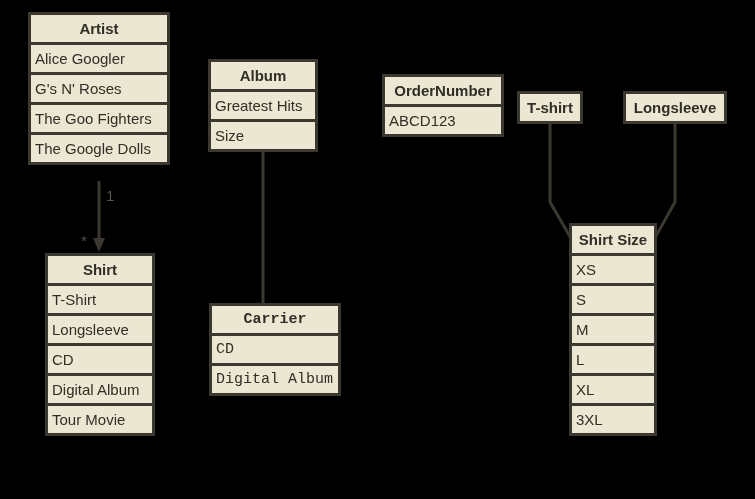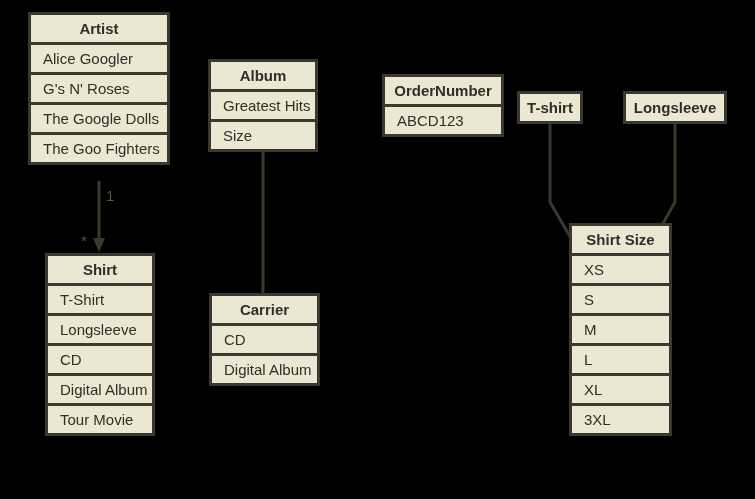--- a/index.html
+++ b/index.html
@@ -36,21 +36,21 @@
     color: var(--text, #302E27);
     background: var(--box-fill, #ECE7D2);
     white-space: nowrap;
     overflow: hidden;
   }
   .cell.title {
     justify-content: center;
     font-weight: bold;
   }
   .cell.row {
-    padding-left: 12px;
+    padding-left: 4px;
     border-top: 3px solid var(--box-border, #3B392F);
   }
   .connector {
     stroke: var(--connector, #3A382F);
     stroke-width: 3;
     fill: none;
     stroke-linejoin: round;
   }
   .arrowhead {
     fill: var(--connector, #3A382F);
@@ -72,52 +72,52 @@
       <text x="106" y="201" class="connector-label">1</text>
       <text x="81" y="246" class="connector-label">*</text>
       <polyline points="263,152 263,304" class="connector"></polyline>
       <polyline points="550,124 550,202 576,247" class="connector"></polyline>
       <polyline points="675,124 675,202 651,245" class="connector"></polyline>
     </svg>
 <div class="entity" style="left: 28px; top: 12px; width: 142px;">
       <div class="cell title">Artist</div>
       <div class="cell row">Alice Googler</div>
       <div class="cell row">G's N' Roses</div>
+      <div class="cell row">The Goo Fighters</div>
       <div class="cell row">The Google Dolls</div>
-      <div class="cell row">The Goo Fighters</div>
     </div>
     <div class="entity" style="left: 45px; top: 253px; width: 110px;">
       <div class="cell title">Shirt</div>
       <div class="cell row">T-Shirt</div>
       <div class="cell row">Longsleeve</div>
       <div class="cell row">CD</div>
       <div class="cell row">Digital Album</div>
       <div class="cell row">Tour Movie</div>
     </div>
     <div class="entity" style="left: 208px; top: 59px; width: 110px;">
       <div class="cell title">Album</div>
       <div class="cell row">Greatest Hits</div>
       <div class="cell row">Size</div>
     </div>
-    <div class="entity" style="left: 209px; top: 293px; width: 111px;">
+    <div class="entity" style="left: 209px; top: 303px; width: 132px; font-family: Liberation Mono, monospace;">
       <div class="cell title">Carrier</div>
       <div class="cell row">CD</div>
       <div class="cell row">Digital Album</div>
     </div>
     <div class="entity" style="left: 358px; top: 74px; width: 122px; margin-left: 24px;">
       <div class="cell title">OrderNumber</div>
       <div class="cell row">ABCD123</div>
     </div>
     <div class="entity" style="left: 517px; top: 91px; width: 66px;">
       <div class="cell title">T-shirt</div>
     </div>
     <div class="entity" style="left: 623px; top: 91px; width: 104px;">
       <div class="cell title">Longsleeve</div>
     </div>
-    <div class="entity" style="left: 569px; top: 223px; width: 103px;">
+    <div class="entity" style="left: 569px; top: 223px; width: 88px;">
       <div class="cell title">Shirt Size</div>
       <div class="cell row">XS</div>
       <div class="cell row">S</div>
       <div class="cell row">M</div>
       <div class="cell row">L</div>
       <div class="cell row">XL</div>
       <div class="cell row">3XL</div>
     </div>
   </div>
 

